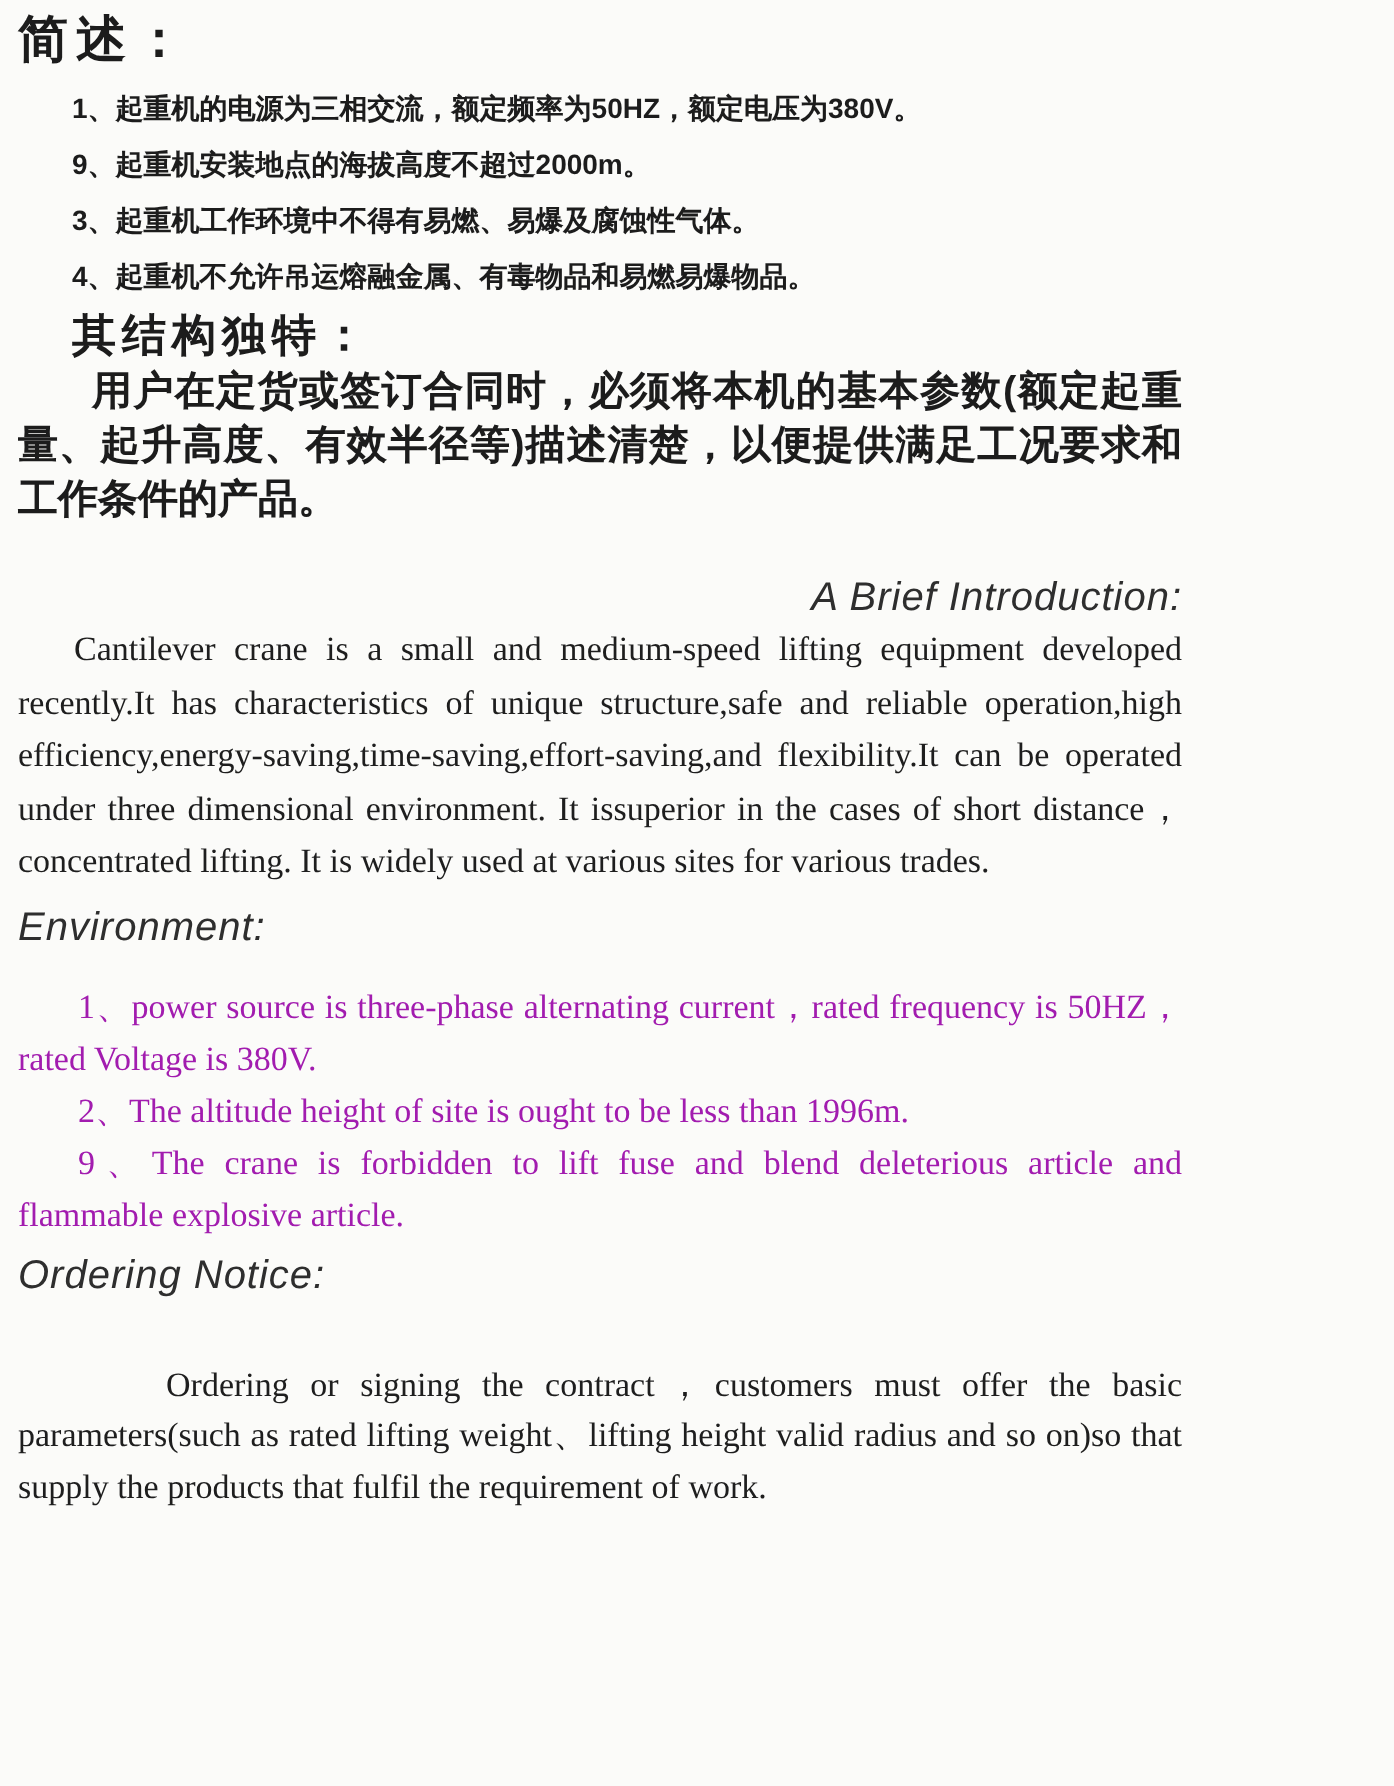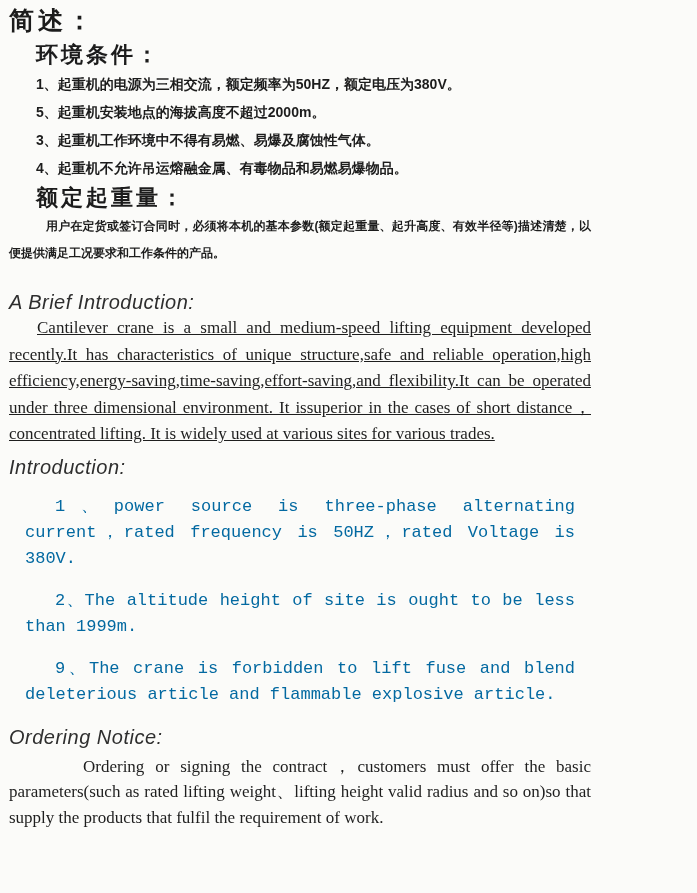--- a/index.html
+++ b/index.html
@@ -37,88 +37,87 @@
     line-height: 30px;
     margin: 1px 0 0 27px;
     letter-spacing: 3px;
   }
   p.cn-item {
     font-size: 14px;
     line-height: 28px;
     margin: 0 0 0 27px;
   }
   p.cn-ord {
-    font-size: 12px;
+    font-size: 20px;
     line-height: 27px;
     margin: 0;
     text-align: justify;
     text-indent: 37px;
   }
 
   
   .en-h {
     font-family: "Liberation Sans", sans-serif;
     font-style: italic;
     font-weight: normal;
     font-size: 20px;
     line-height: 26px;
     color: #2e2e2e;
     margin: 0;
     letter-spacing: 0.5px;
   }
-  .en-h.brief-h { margin-top: 22px; }
+  .en-h.brief-h { margin-top: 22px; text-align: right; }
   .en-h.env-h   { margin-top: 6px; }
   .en-h.ord-h   { margin-top: 4px; }
 
   
   .en-body {
     font-family: "Liberation Serif", serif;
     font-size: 17px;
     line-height: 26.5px;
     margin: 0;
     text-align: justify;
     color: #1e1e1e;
   }
-  .ti-en { text-indent: 28px; text-decoration: underline; }
+  .ti-en { text-indent: 28px; }
   p.en-item {
-    font-family: Liberation Mono, monospace;
+    font-family: Liberation Serif, serif;
     font-size: 17px;
     line-height: 26px;
-    margin: 16px;
+    margin: 0;
     text-align: justify;
     text-indent: 30px;
-    color: #0369a1;
+    color: #a21caf;
   }
   p.en-item.first-item { margin-top: 14px; }
   p.en-ord {
-    margin-top: 4px;
+    margin-top: 29px;
     line-height: 25.5px;
     text-indent: 74px;
   }
 </style>
 </head>
 <body style="background: rgb(251, 251, 249);">
 
 <div class="doc">
 
   <h1 class="cn">简述：</h1>
 
-  <h2 class="cn">环境条件：</h2>
   <p class="cn cn-item">1、起重机的电源为三相交流，额定频率为50HZ，额定电压为380V。</p>
-  <p class="cn cn-item">5、起重机安装地点的海拔高度不超过2000m。</p>
+  <p class="cn cn-item">9、起重机安装地点的海拔高度不超过2000m。</p>
   <p class="cn cn-item">3、起重机工作环境中不得有易燃、易爆及腐蚀性气体。</p>
   <p class="cn cn-item">4、起重机不允许吊运熔融金属、有毒物品和易燃易爆物品。</p>
 
-  <h2 class="cn">额定起重量：</h2>
+  <h2 class="cn">其结构独特：</h2>
   <p class="cn cn-ord">用户在定货或签订合同时，必须将本机的基本参数(额定起重量、起升高度、有效半径等)描述清楚，以便提供满足工况要求和工作条件的产品。</p>
 
   <h3 class="en-h brief-h">A Brief Introduction:</h3>
   <p class="en-body ti-en">Cantilever crane is a small and medium-speed lifting equipment developed recently.It has characteristics of unique structure,safe and reliable operation,high efficiency,energy-saving,time-saving,effort-saving,and flexibility.It can be operated under three dimensional environment.  It issuperior in the cases of short distance，concentrated lifting.  It is widely used at various sites for various trades.</p>
 
-  <h3 class="en-h env-h">Introduction:</h3>
+  <h3 class="en-h env-h">Environment:</h3>
   <p class="en-item first-item">1、power source is three-phase alternating current，rated frequency is 50HZ，rated Voltage is 380V.</p>
-  <p class="en-item">2、The altitude height of site is ought to be less than 1999m.</p>
+  <p class="en-item">2、The altitude height of site is ought to be less than 1996m.</p>
   <p class="en-item">9、The crane is forbidden to lift fuse and blend deleterious article and flammable explosive article.</p>
 
   <h3 class="en-h ord-h">Ordering Notice:</h3>
   <p class="en-body en-ord">Ordering or signing the contract，customers must offer the basic parameters(such as rated lifting weight、lifting height valid radius and so on)so that supply the products that fulfil the requirement of work.</p>
 
 </div>
 
 </body></html>

